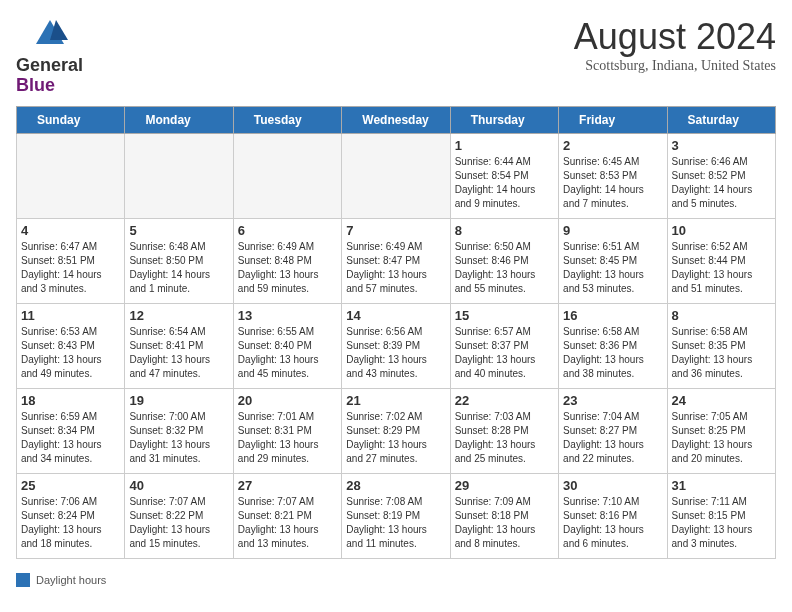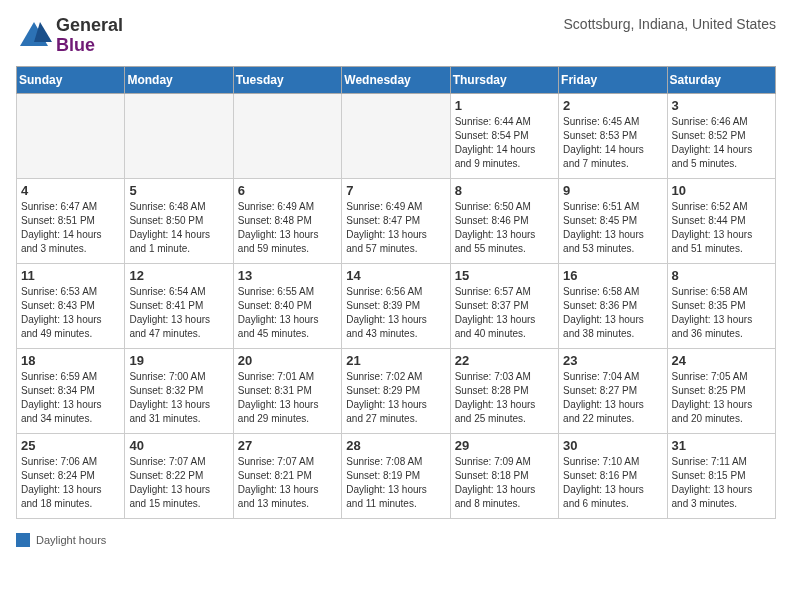--- a/index.html
+++ b/index.html
@@ -13,20 +13,21 @@
     .header {
       display: flex;
       justify-content: space-between;
       align-items: flex-start;
       margin-bottom: 10px;
     }
     .logo {
       display: flex;
       align-items: center;
       gap: 4px;
+      flex-direction: column;
     }
     .logo-text {
       font-size: 18px;
       font-weight: bold;
       line-height: 1.1;
     }
     .logo-general { color: #333; }
     .logo-blue { color: #701a75; }
     .logo-icon {
       width: 36px;
@@ -36,32 +37,33 @@
       text-align: right;
     }
     .month-title {
       font-size: 36px;
       font-weight: normal;
       color: #333;
     }
     .subtitle {
       font-size: 14px;
       color: #555;
+      font-family: Liberation Serif, serif;
     }
     table {
       width: 100%;
       border-collapse: collapse;
       table-layout: fixed;
     }
     th {
       background-color: #2c72b5;
       color: #fff;
       font-size: 12px;
       font-weight: bold;
-      padding: 6px 2px;
+      padding: 6px 20px;
       text-align: left;
       border: 1px solid #aaa;
     }
     td {
       border: 1px solid #ccc;
       vertical-align: top;
       padding: 4px;
       height: 85px;
       font-size: 10px;
       color: #333;
@@ -103,20 +105,21 @@
     <svg class="logo-icon" viewBox="0 0 36 36">
       <polygon points="18,4 32,28 4,28" fill="#2c72b5"></polygon>
       <polygon points="24,4 36,24 18,24" fill="#1a4f8a"></polygon>
     </svg>
     <div class="logo-text">
       <div class="logo-general">General</div>
       <div class="logo-blue">Blue</div>
     </div>
   </div>
   <div class="title-block">
+    <div class="month-title">August 2024</div>
     <div class="subtitle">Scottsburg, Indiana, United States</div>
   </div>
 </div>
 
 <table>
   <thead>
     <tr>
     <th>Sunday</th>
         <th>Monday</th>
         <th>Tuesday</th>

